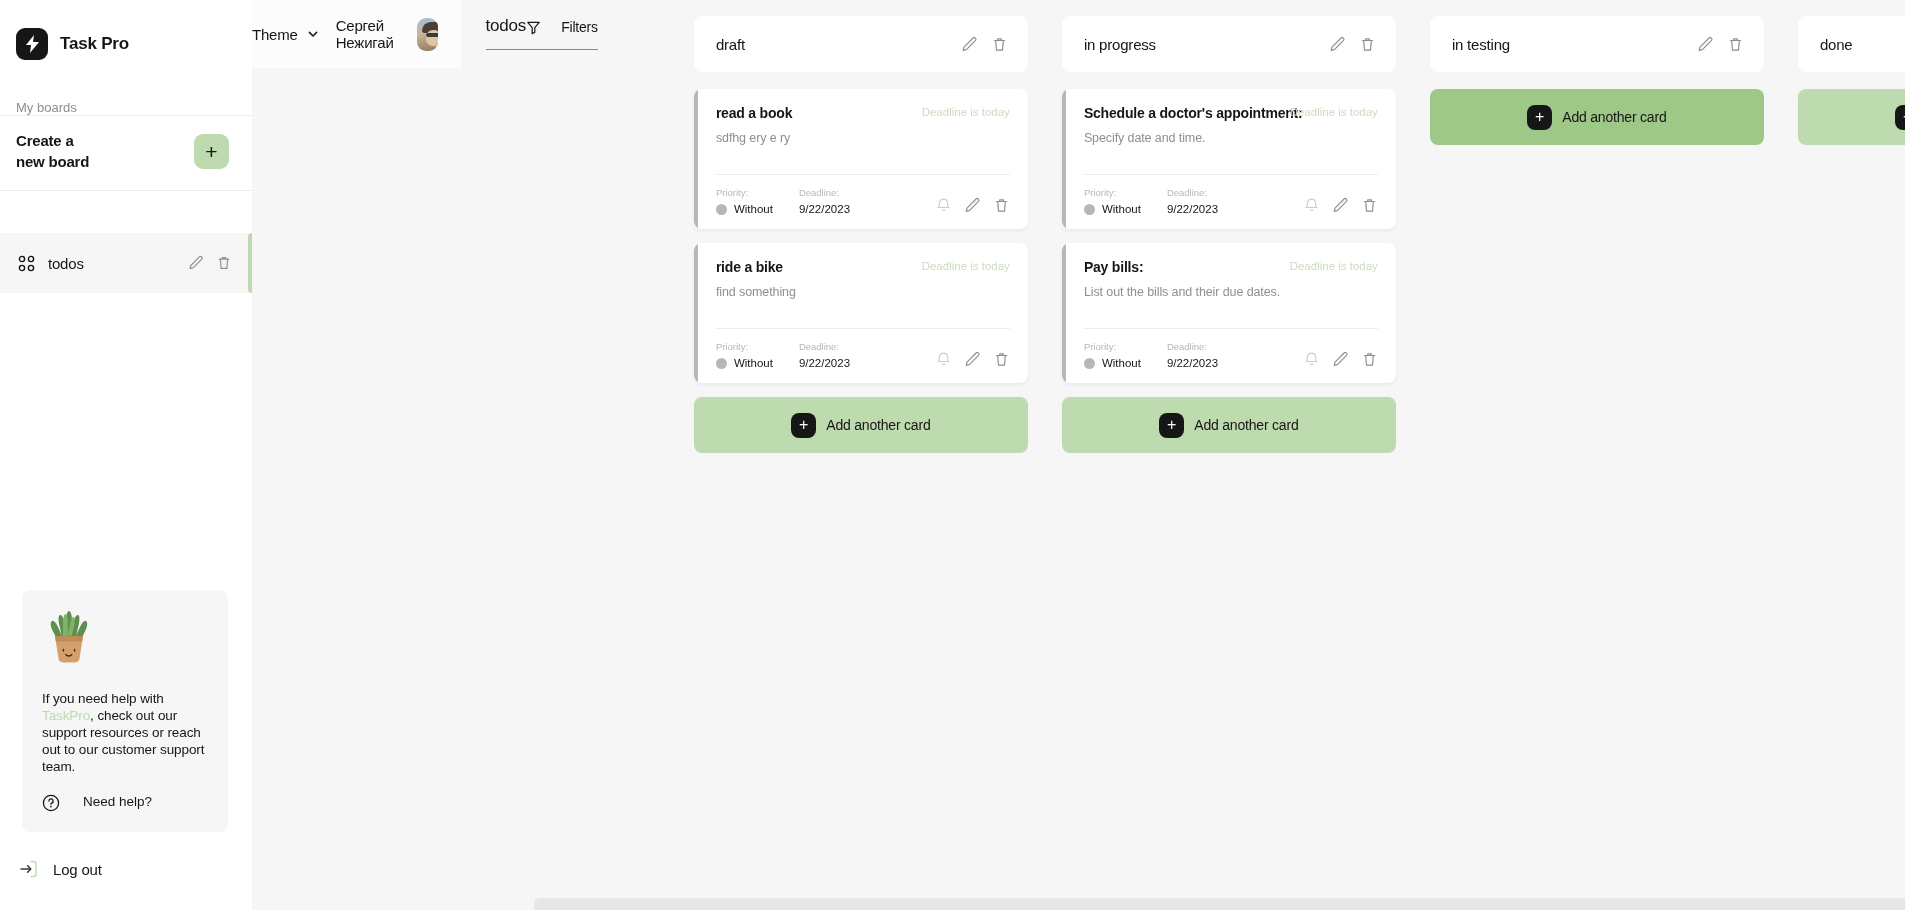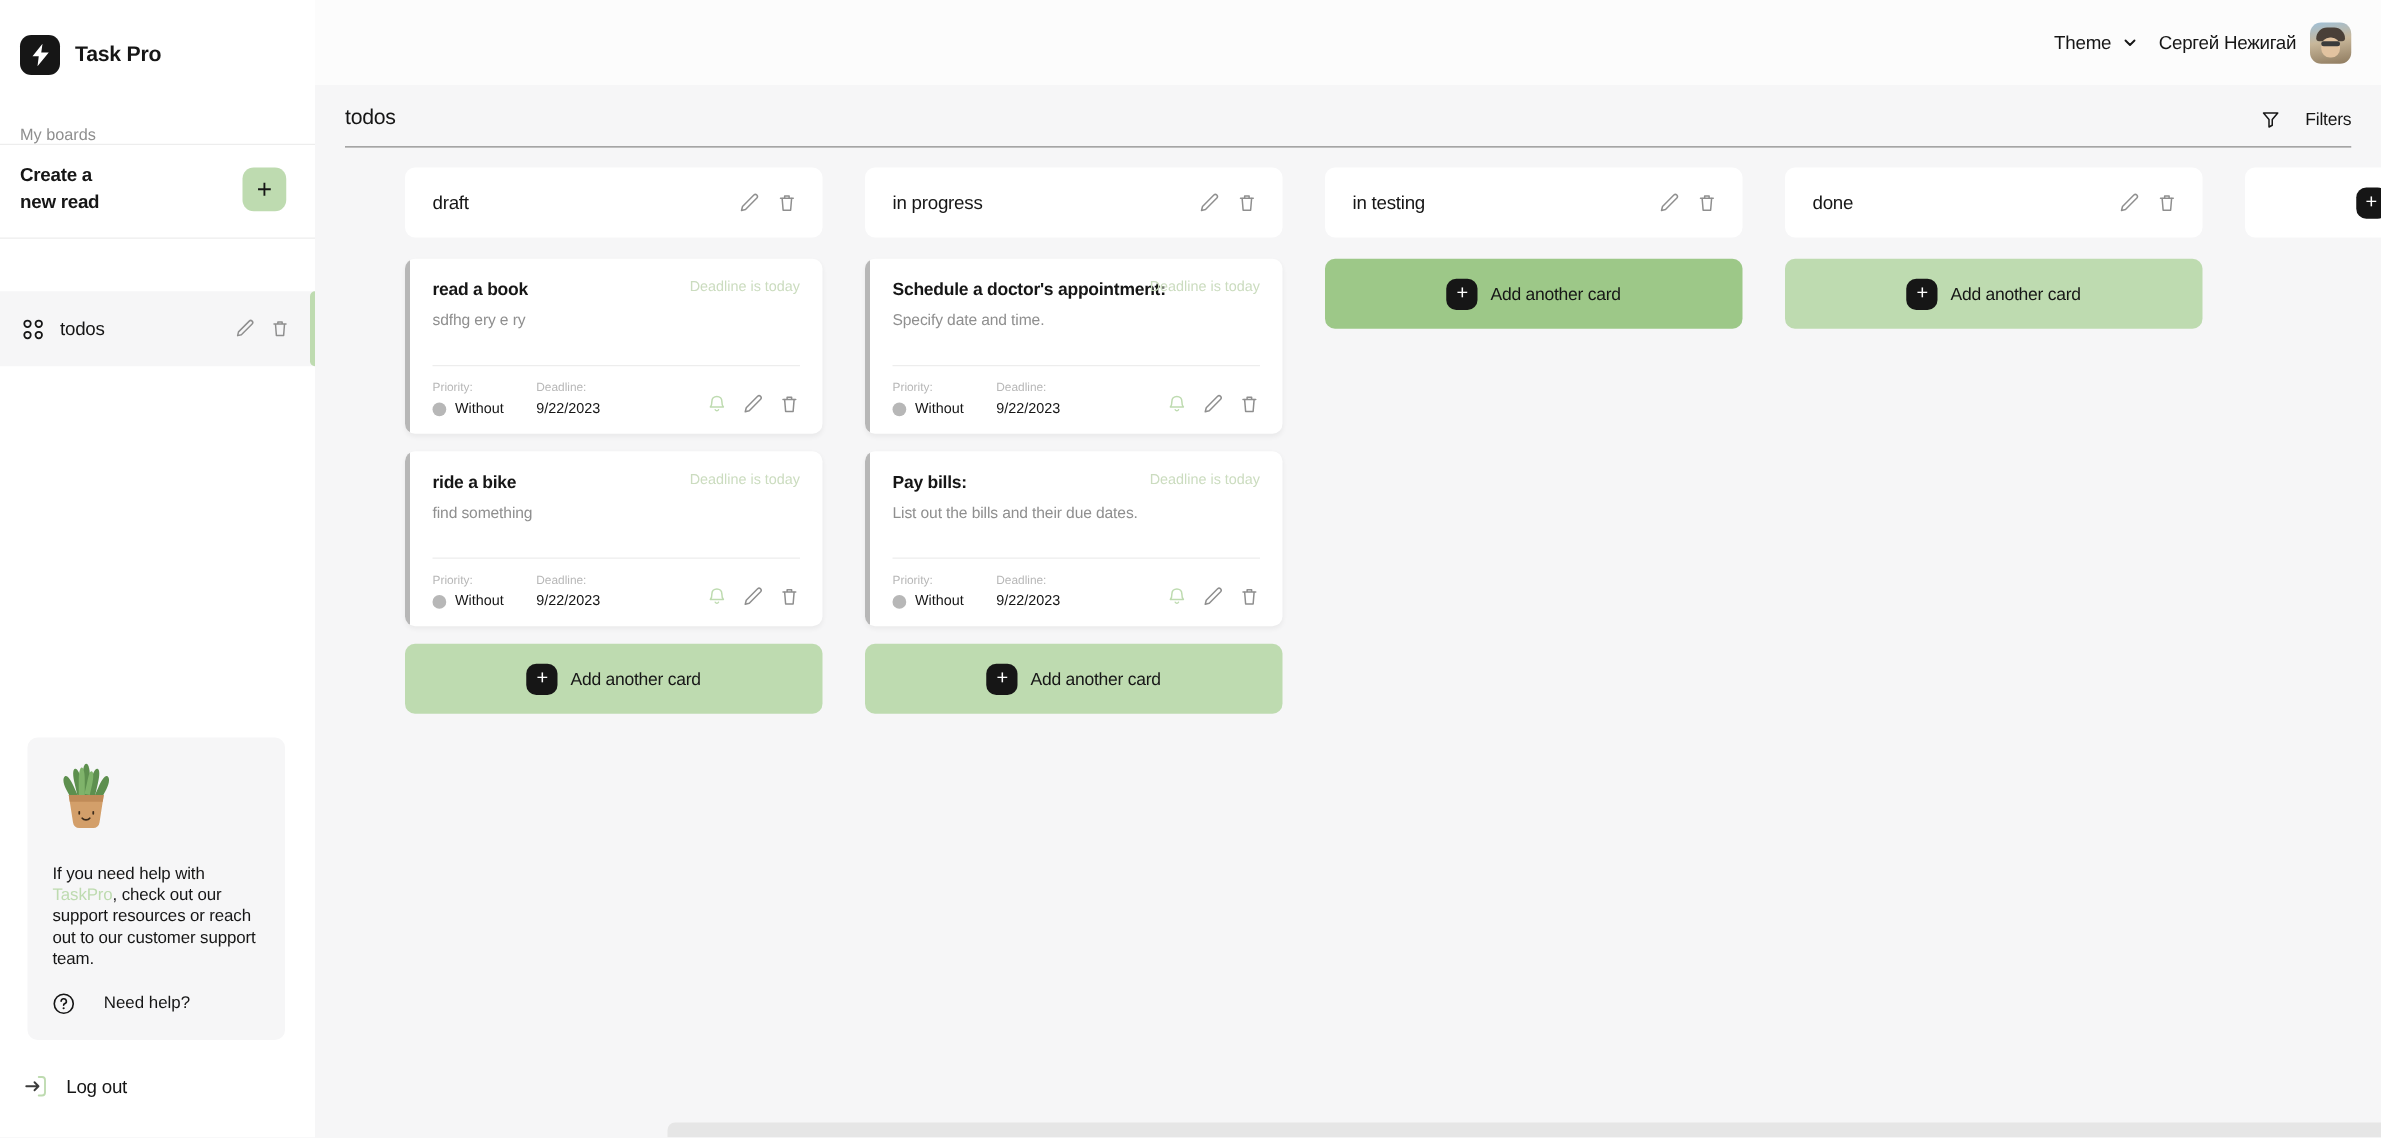--- a/index.html
+++ b/index.html
@@ -58,21 +58,21 @@
   .plant { width: 54px; height: 62px; margin-bottom: 20px; }
   .help-text { font-size: 13.5px; line-height: 17px; color: #161616; letter-spacing: -0.1px; }
   .help-text .brand { color: #bedbb0; }
   .need-help { display: flex; gap: 23px; margin-top: 19px; cursor: pointer; }
   .need-help span { font-size: 13.5px; color: #161616; font-weight: 500; }
 
   .logout { display: flex; align-items: center; gap: 13px; padding: 26px 0 30px 18px; cursor: pointer; }
   .logout span { font-size: 15px; color: #161616; letter-spacing: -0.2px; }
 
   
-  .main { flex: 1; height: 910px; display: flex; flex-direction: column; background: #f6f6f7; position: relative; overflow: hidden; }
+  .main { flex: 1; height: 910px; display: flex; flex-direction: row; background: #f6f6f7; position: relative; overflow: hidden; }
   .topbar {
     height: 68px; background: #fcfcfc; display: flex; align-items: center;
     justify-content: flex-end; padding-right: 24px; gap: 16px; flex: 0 0 68px;
   }
   .theme-btn { display: flex; align-items: center; gap: 8px; cursor: pointer; }
   .theme-btn span { font-size: 15px; color: #161616; letter-spacing: -0.2px; }
   .user-block { display: flex; align-items: center; gap: 11px; cursor: pointer; }
   .user-name { font-size: 15px; color: #161616; letter-spacing: -0.2px; }
   .avatar {
     width: 33px; height: 33px; border-radius: 9px; overflow: hidden;
@@ -163,21 +163,21 @@
           </svg>
       </div>
       <div class="logo-text">Task Pro</div>
     </div>
 
     <div class="my-boards">My boards</div>
 
     <div class="create-board">
       <div class="create-board-label">
         <div>Create a</div>
-        <div>new read</div>
+        <div>new board</div>
       </div>
       <div class="plus-green">+</div>
     </div>
 
     <div class="board-item">
       <span class="bi-icon">
         <svg width="17" height="17" viewBox="0 0 17 17">
           <circle cx="4" cy="4" r="2.6" fill="none" stroke="#161616" stroke-width="1.4"></circle>
           <circle cx="13" cy="4" r="2.6" fill="none" stroke="#161616" stroke-width="1.4"></circle>
           <circle cx="4" cy="13" r="2.6" fill="none" stroke="#161616" stroke-width="1.4"></circle>

